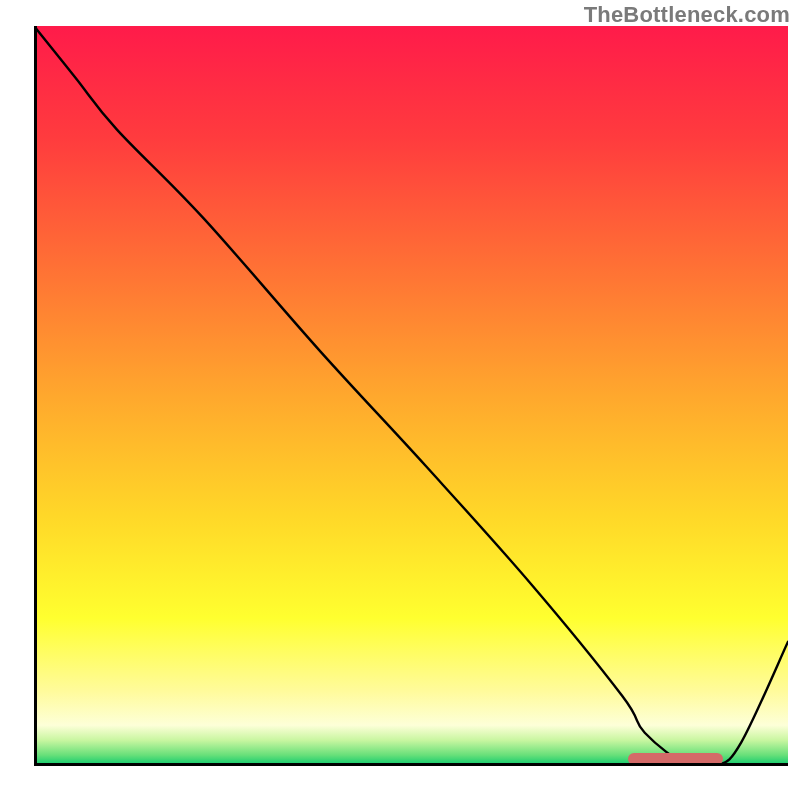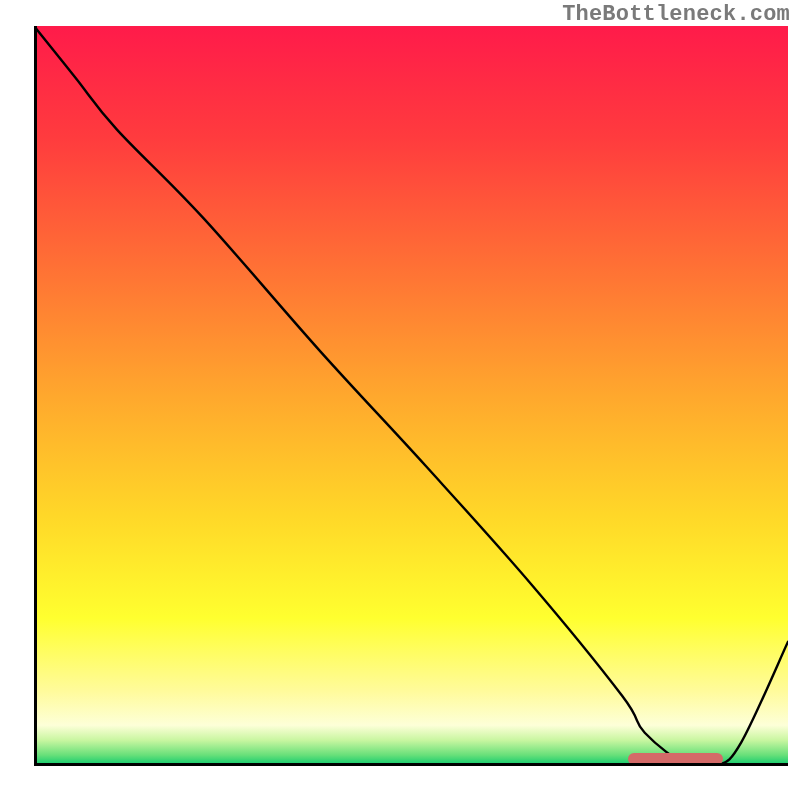--- a/index.html
+++ b/index.html
@@ -8,21 +8,20 @@
     width: 800px;
     height: 800px;
     background: #ffffff;
     font-family: Arial, Helvetica, sans-serif;
     overflow: hidden;
   }
   .frame {
     position: relative;
     width: 800px;
     height: 800px;
-    font-family: Liberation Mono, monospace;
   }
   .watermark {
     position: absolute;
     top: 2px;
     right: 10px;
     font-size: 22px;
     font-weight: bold;
     color: #7a7a7a;
     letter-spacing: 0.2px;
     z-index: 20;

